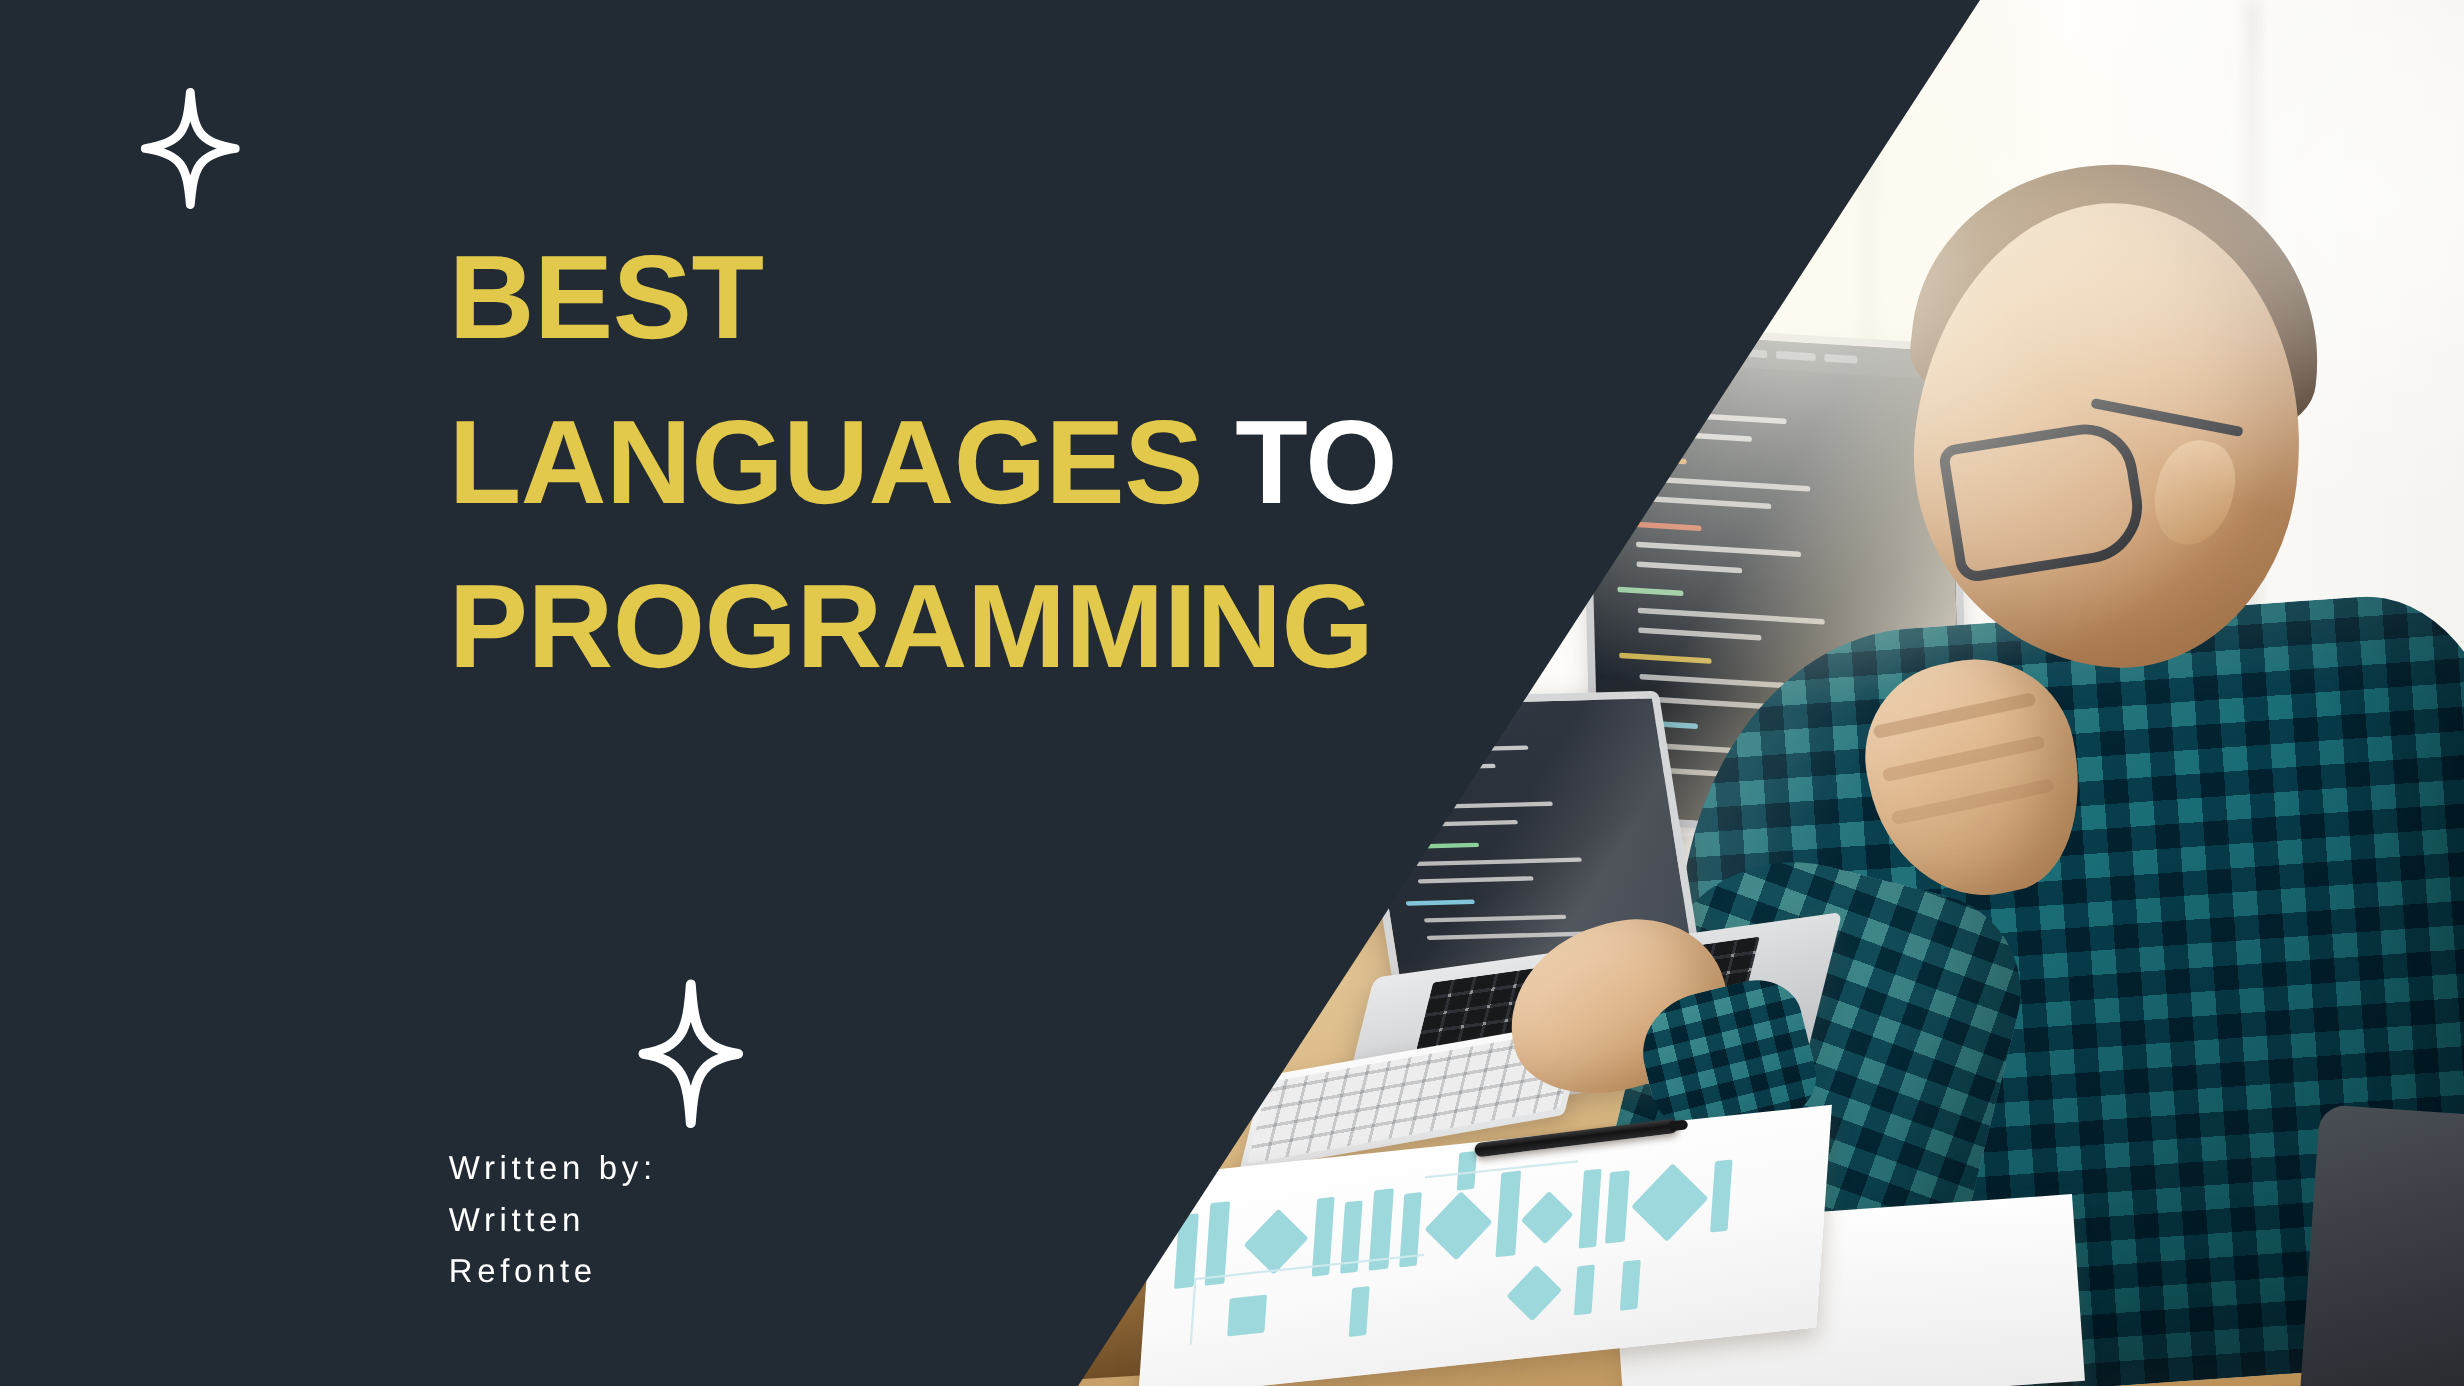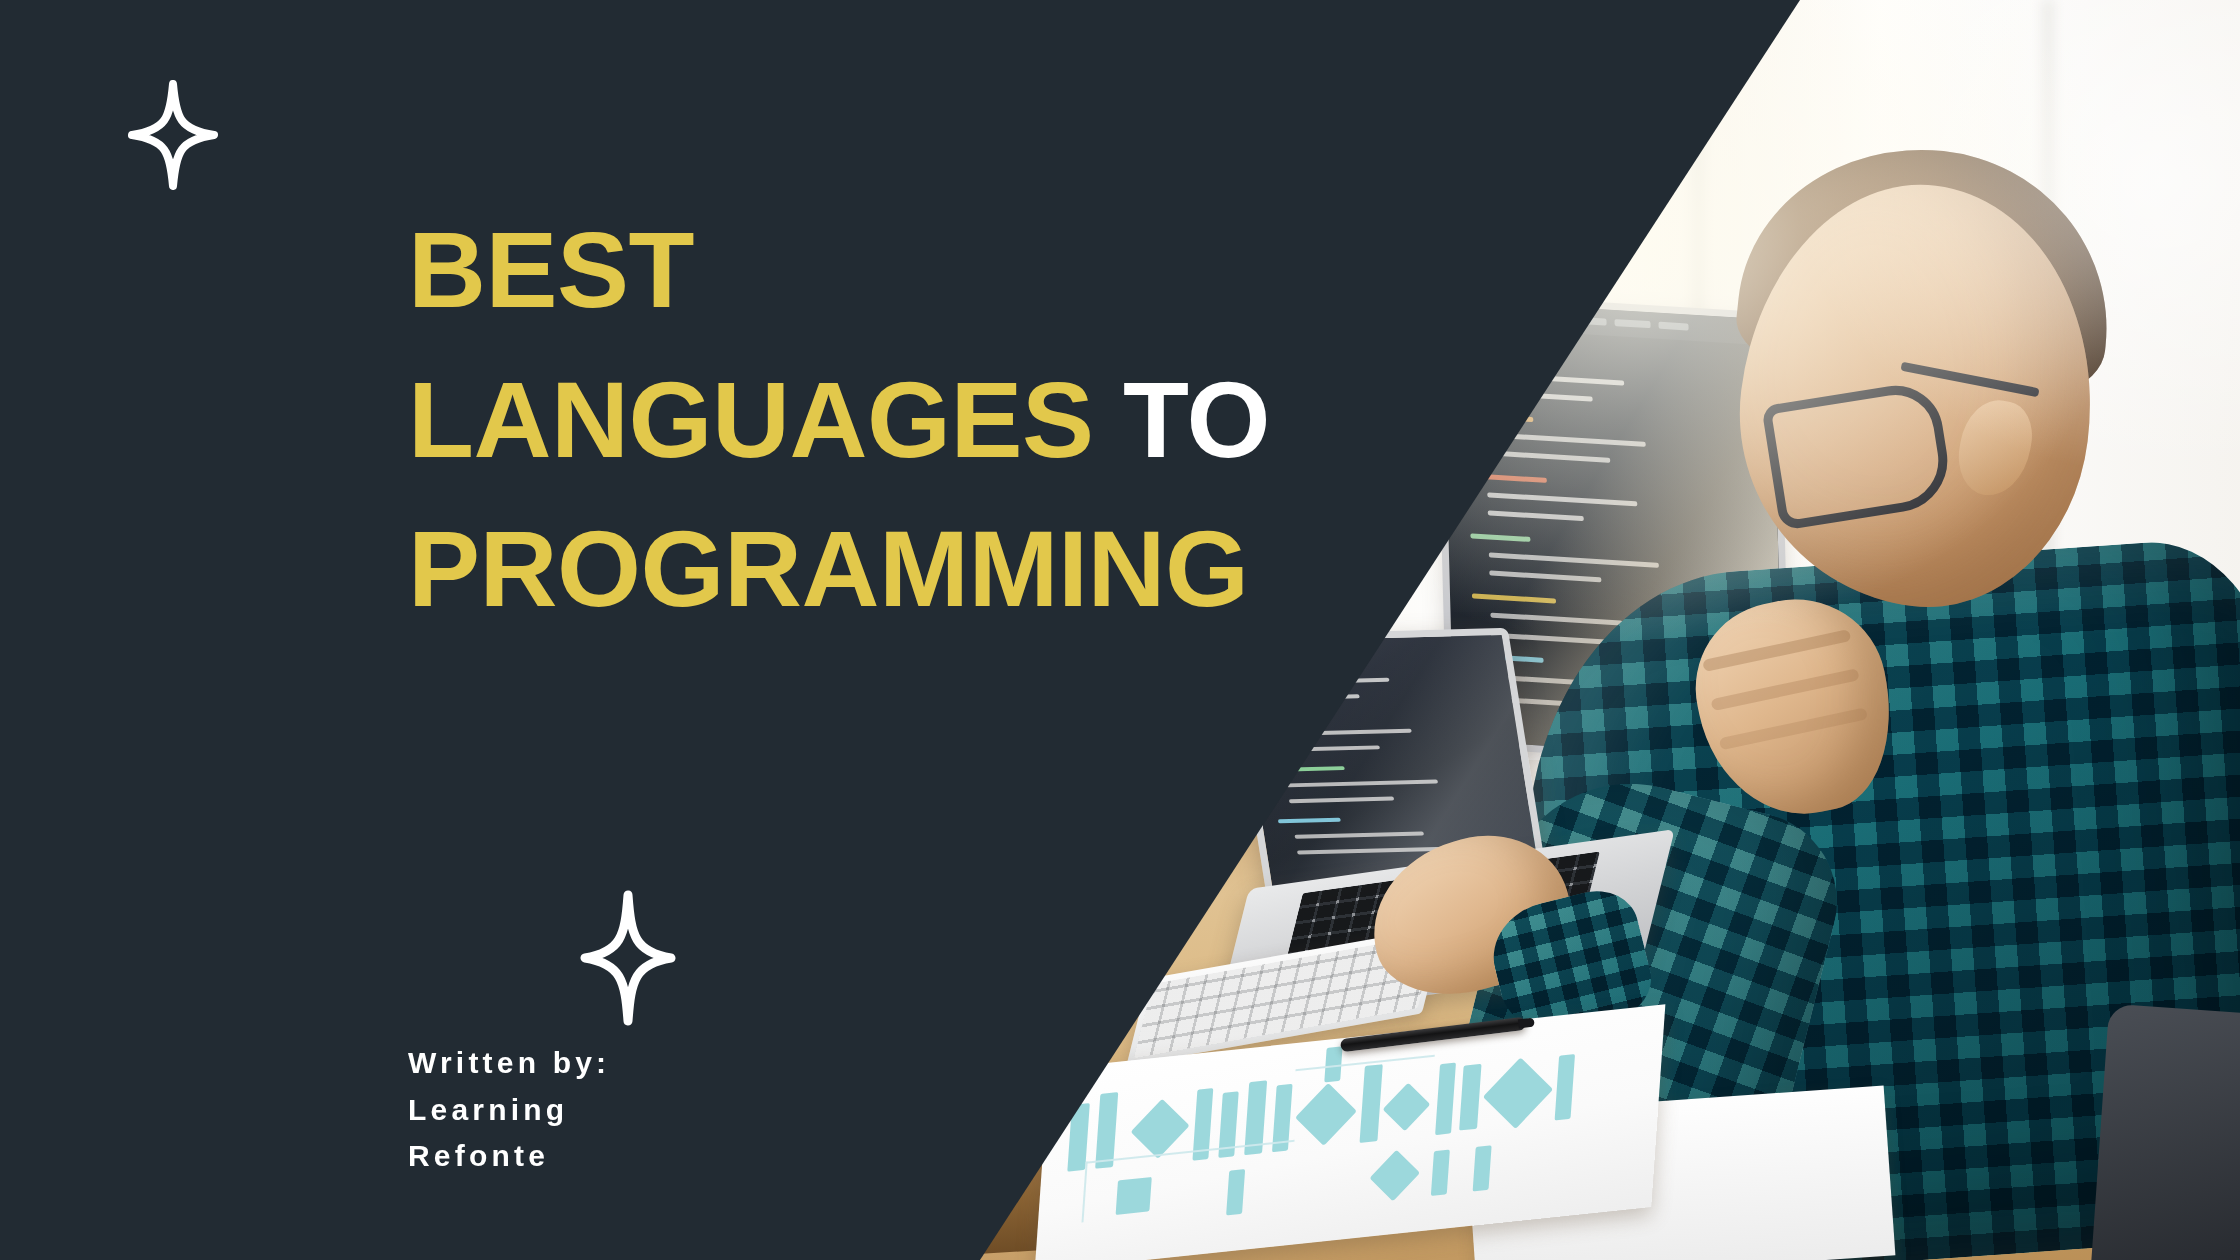--- a/index.html
+++ b/index.html
@@ -307,21 +307,21 @@
     white-space:nowrap;
     margin-bottom:34px;
   }
   .hl-line:last-child { margin-bottom:0; }
   .yellow { color:#e2c84b; }
   .white  { color:#ffffff; }
 
   .byline {
     position:absolute; left:408px; top:1040px;
     font-size:30px;
-    font-weight:700;
+    font-weight:400;
     color:#ffffff;
     letter-spacing:4.2px;
     line-height:1.55;
   }
   .byline div { white-space:nowrap; }
 </style>
 </head>
 <body>
 
 <div id="poster">
@@ -453,18 +453,18 @@
       <div class="hl-line">
         <span class="yellow">LANGUAGES</span><span>&nbsp;</span><span class="white">TO</span>
       </div>
       <div class="hl-line">
         <span class="yellow">PROGRAMMING</span>
       </div>
     </div>
 
     <div class="byline">
       <div>Written by:</div>
-      <div>Learning</div>
+      <div>Written</div>
       <div>Refonte</div>
     </div>
 
   </div>
 </div>
 
 </body></html>

